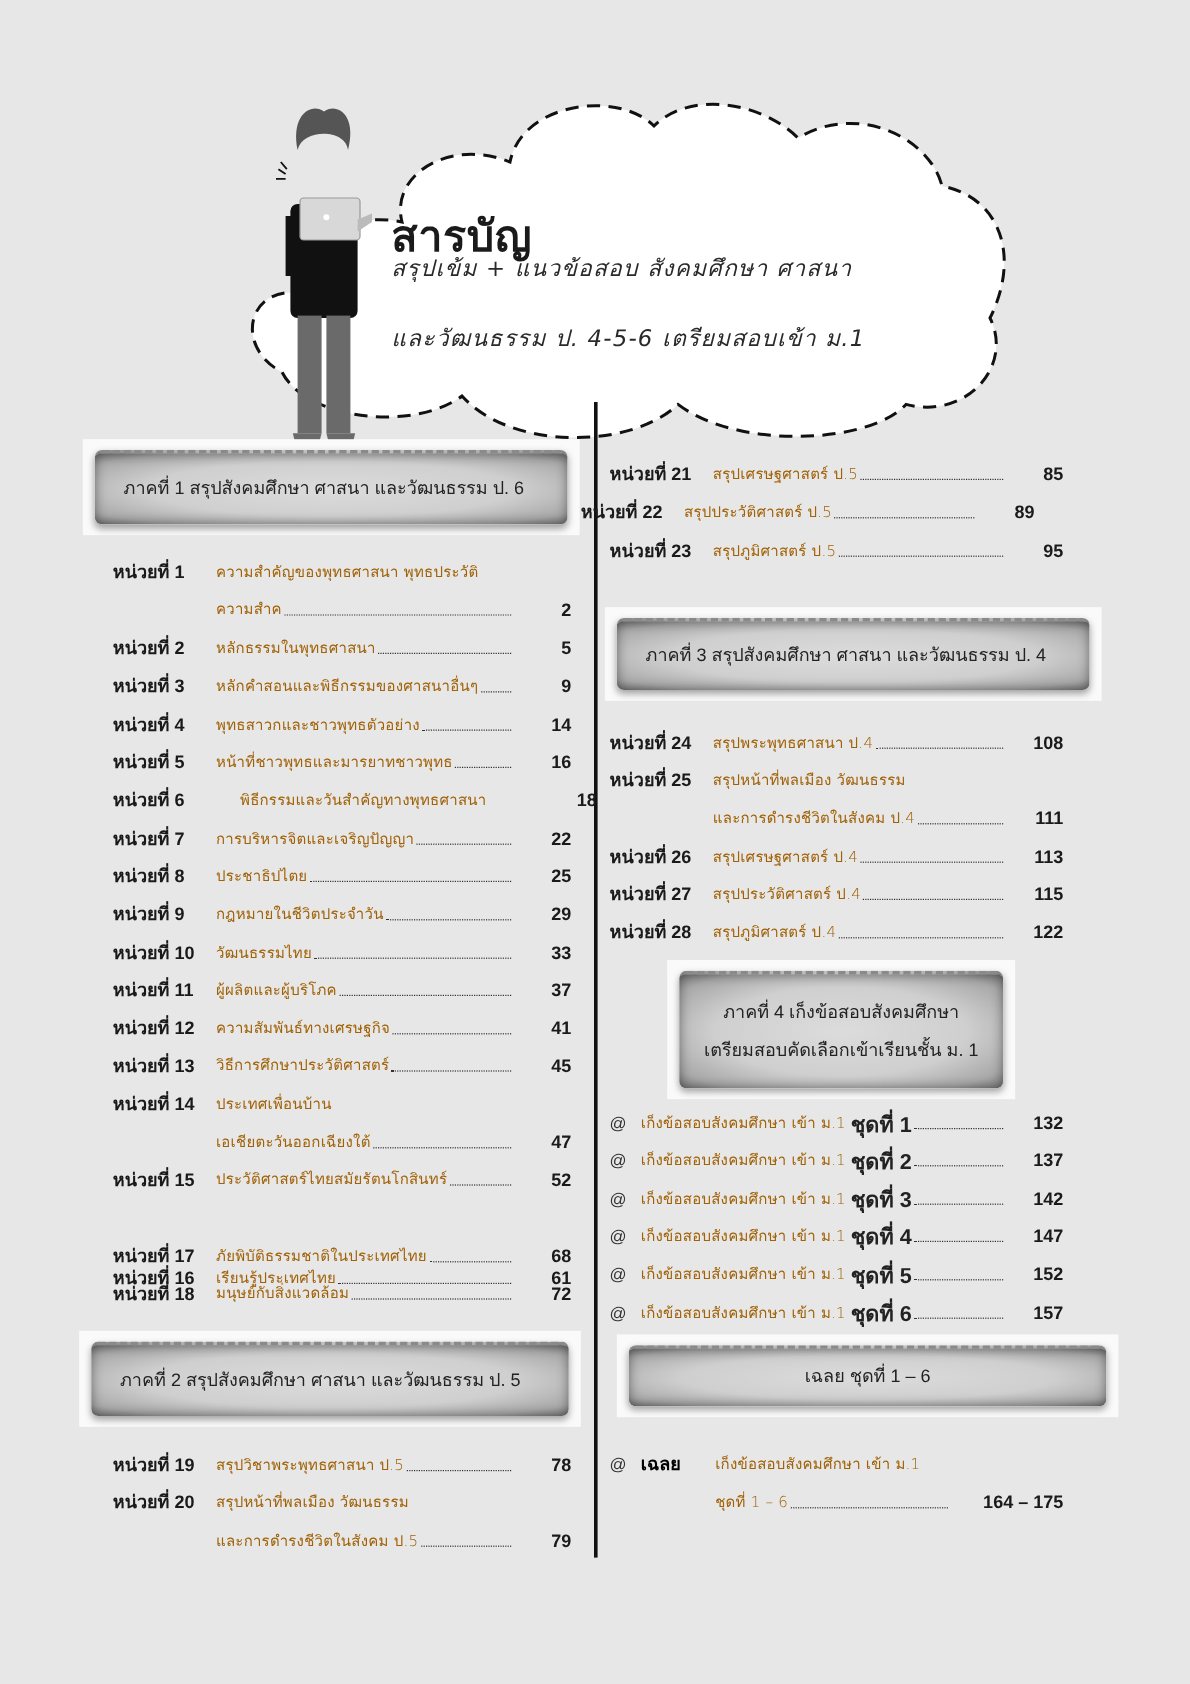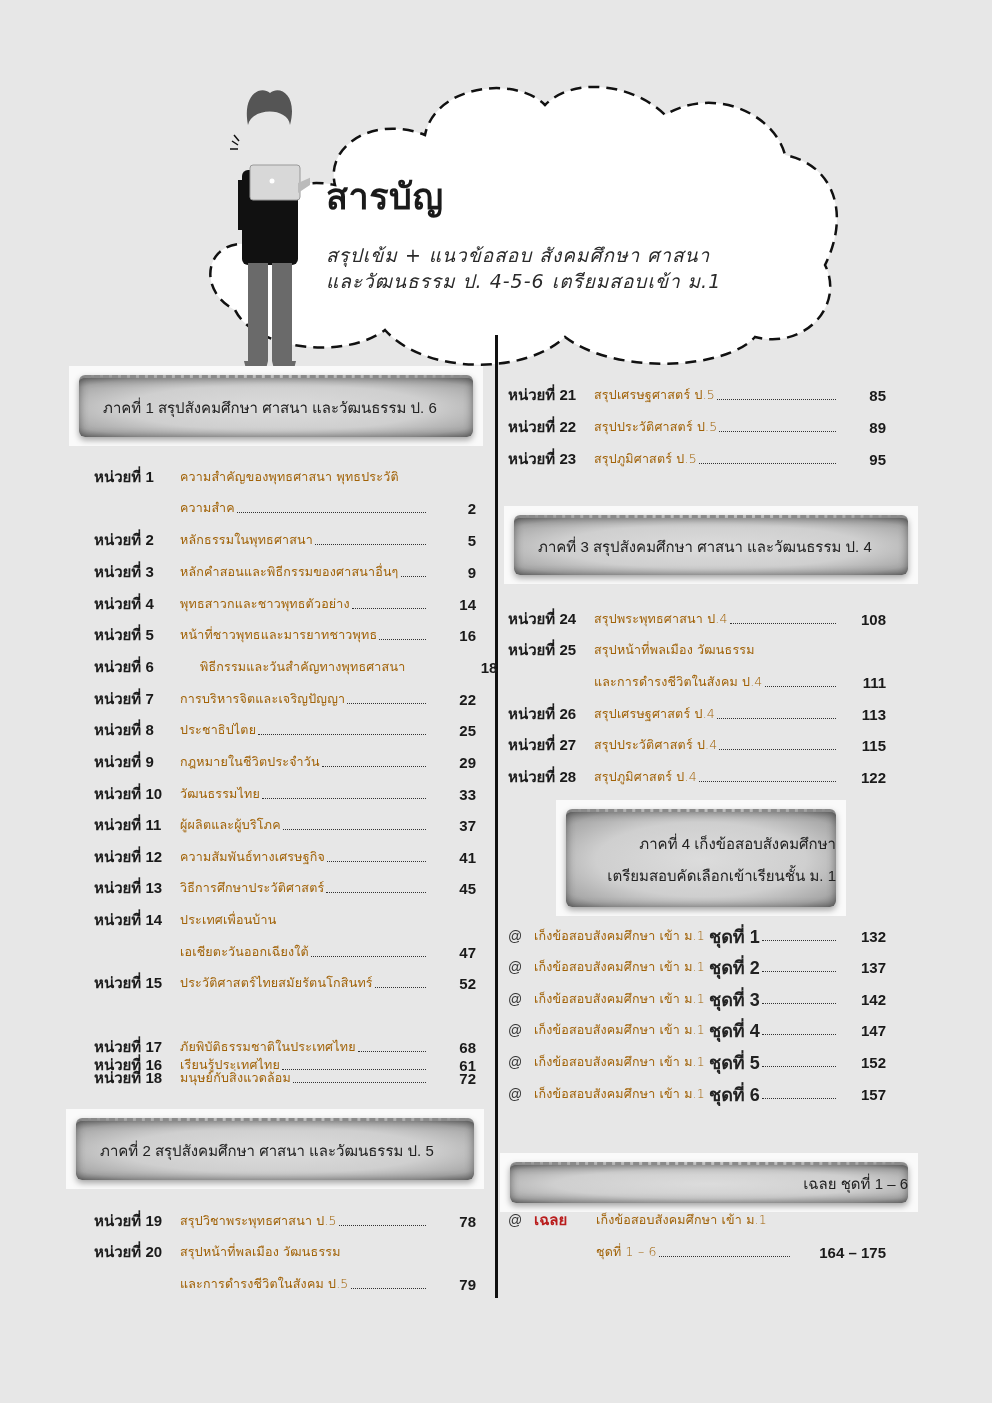--- a/index.html
+++ b/index.html
@@ -19,37 +19,37 @@
   .title-main {
     position: absolute; left: 326px; top: 168px;
     font-family: "Liberation Sans", sans-serif;
     font-size: 36px; font-weight: bold; color: #1a1a1a; letter-spacing: 0.5px;
   }
   .title-sub {
     position: absolute; left: 326px; font-size: 19px; color: #2a2a2a;
     font-family: "DejaVu Sans", sans-serif; font-weight: 300; letter-spacing: 1px;
     font-style: italic;
   }
-  .title-sub.l1 { top: 240px; }
+  .title-sub.l1 { top: 208px; }
   .title-sub.l2 { top: 266px; }
 
   
   .divider { position: absolute; left: 495px; top: 335px; width: 3px; height: 963px; background: #111; }
 
   
   .banner-wrap {
     position: absolute; background: #fafafa; padding: 9px 10px;
   }
   .banner {
     width: 100%; height: 100%;
     background: radial-gradient(ellipse at center, #dcdcdc 0%, #cfcfcf 55%, #a9a9a9 85%, #7d7d7d 100%);
     border-top: 3px dashed #8a8a8a;
     border-radius: 6px;
     box-shadow: inset 0 0 10px rgba(0,0,0,0.45), 0 3px 6px rgba(0,0,0,0.35);
-    display: flex; align-items: flex-end; justify-content: center; flex-direction: column;
+    display: flex; align-items: center; justify-content: center; flex-direction: column;
     font-family: "Liberation Sans", sans-serif; font-size: 15px; color: #222;
     text-align: center; line-height: 32px;
   }
   .banner.left-align { justify-content: center; align-items: flex-start; padding-left: 24px; }
 
   
   .entry {
     position: absolute; height: 26px; display: flex; align-items: center;
     font-size: 14px;
   }
@@ -69,21 +69,21 @@
     width: 44px; text-align: right; flex: none;
   }
   .at-sign {
     font-family: "Liberation Sans", sans-serif; font-size: 14px; color: #333; width: 26px; flex: none;
   }
   .set-label {
     font-family: "Liberation Sans", sans-serif; font-weight: bold; font-size: 18px; color: #222;
     margin-left: 4px; white-space: nowrap;
   }
   .answer-label {
-    font-family: "Liberation Sans", sans-serif; font-weight: bold; font-size: 15px; color: #b91c1c;
+    font-family: "Liberation Sans", sans-serif; font-weight: bold; font-size: 15px; color: #000000;
     width: 62px; flex: none;
   }
   .spacer { flex: none; }
 </style>
 </head>
 <body>
 
 <div class="page">
 
   <svg class="cloud-svg" viewBox="0 0 650 300">
@@ -263,21 +263,21 @@
     <span class="leader"></span>
     <span class="page-num">79</span>
   </div>
 
   <div class="entry" style="left:508px; top:382px; width:378px;">
     <span class="unit-label">หน่วยที่ 21</span>
     <span class="entry-title">สรุปเศรษฐศาสตร์    ป.5</span>
     <span class="leader"></span>
     <span class="page-num">85</span>
   </div>
-  <div class="entry" style="left:508px; top:414px; width:378px;">
+  <div class="entry" style="left:484px; top:414px; width:378px;">
     <span class="unit-label">หน่วยที่ 22</span>
     <span class="entry-title">สรุปประวัติศาสตร์    ป.5</span>
     <span class="leader"></span>
     <span class="page-num">89</span>
   </div>
   <div class="entry" style="left:508px; top:446px; width:378px;">
     <span class="unit-label">หน่วยที่ 23</span>
     <span class="entry-title">สรุปภูมิศาสตร์    ป.5</span>
     <span class="leader"></span>
     <span class="page-num">95</span>
@@ -367,21 +367,21 @@
     <span class="page-num">152</span>
   </div>
   <div class="entry" style="left:508px; top:1081px; width:378px;">
     <span class="at-sign">@</span>
     <span class="entry-title">เก็งข้อสอบสังคมศึกษา  เข้า  ม.1</span>
     <span class="set-label">ชุดที่ 6</span>
     <span class="leader"></span>
     <span class="page-num">157</span>
   </div>
 
-  <div class="banner-wrap" style="left:500px; top:1112px; width:418px; height:59px;margin-top:41px;">
+  <div class="banner-wrap" style="left:514px; top:1112px; width:418px; height:69px;">
     <div class="banner">
         <span>เฉลย ชุดที่ 1 – 6</span>
       </div>
   </div>
 
   <div class="entry" style="left:508px; top:1207px; width:378px;">
     <span class="at-sign">@</span>
     <span class="answer-label">เฉลย</span>
     <span class="entry-title">เก็งข้อสอบสังคมศึกษา  เข้า  ม.1</span>
   </div>

